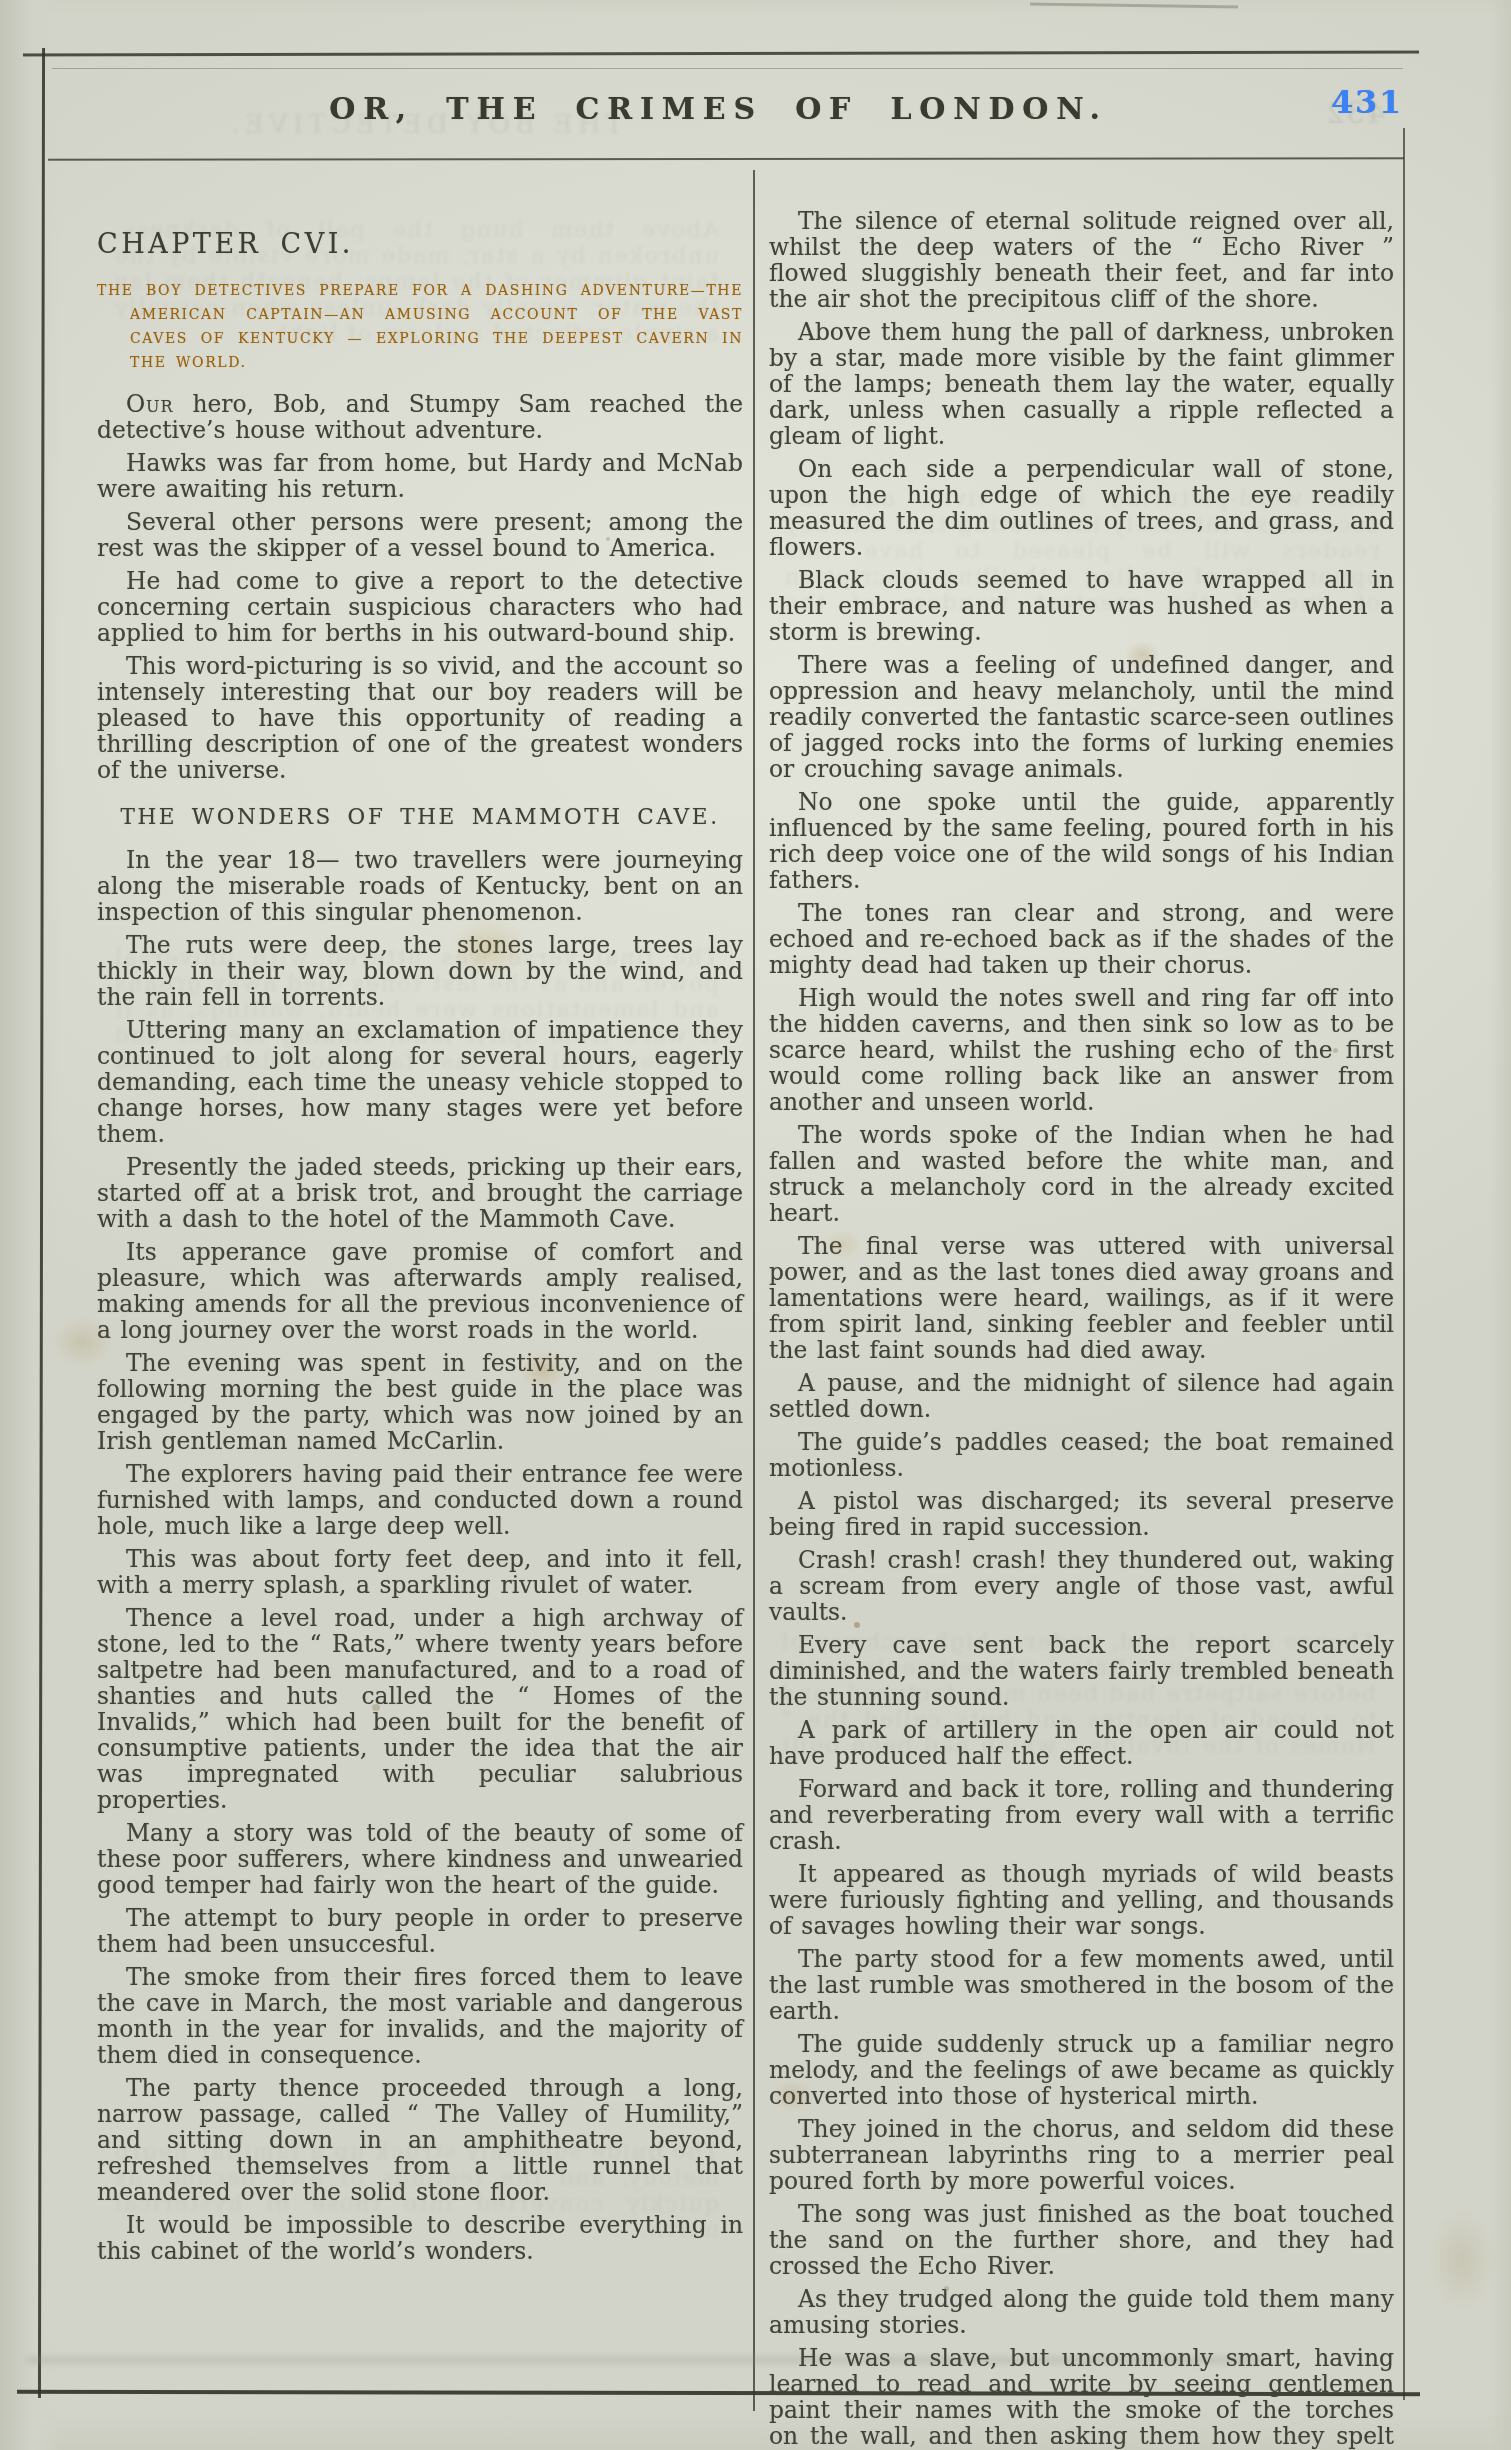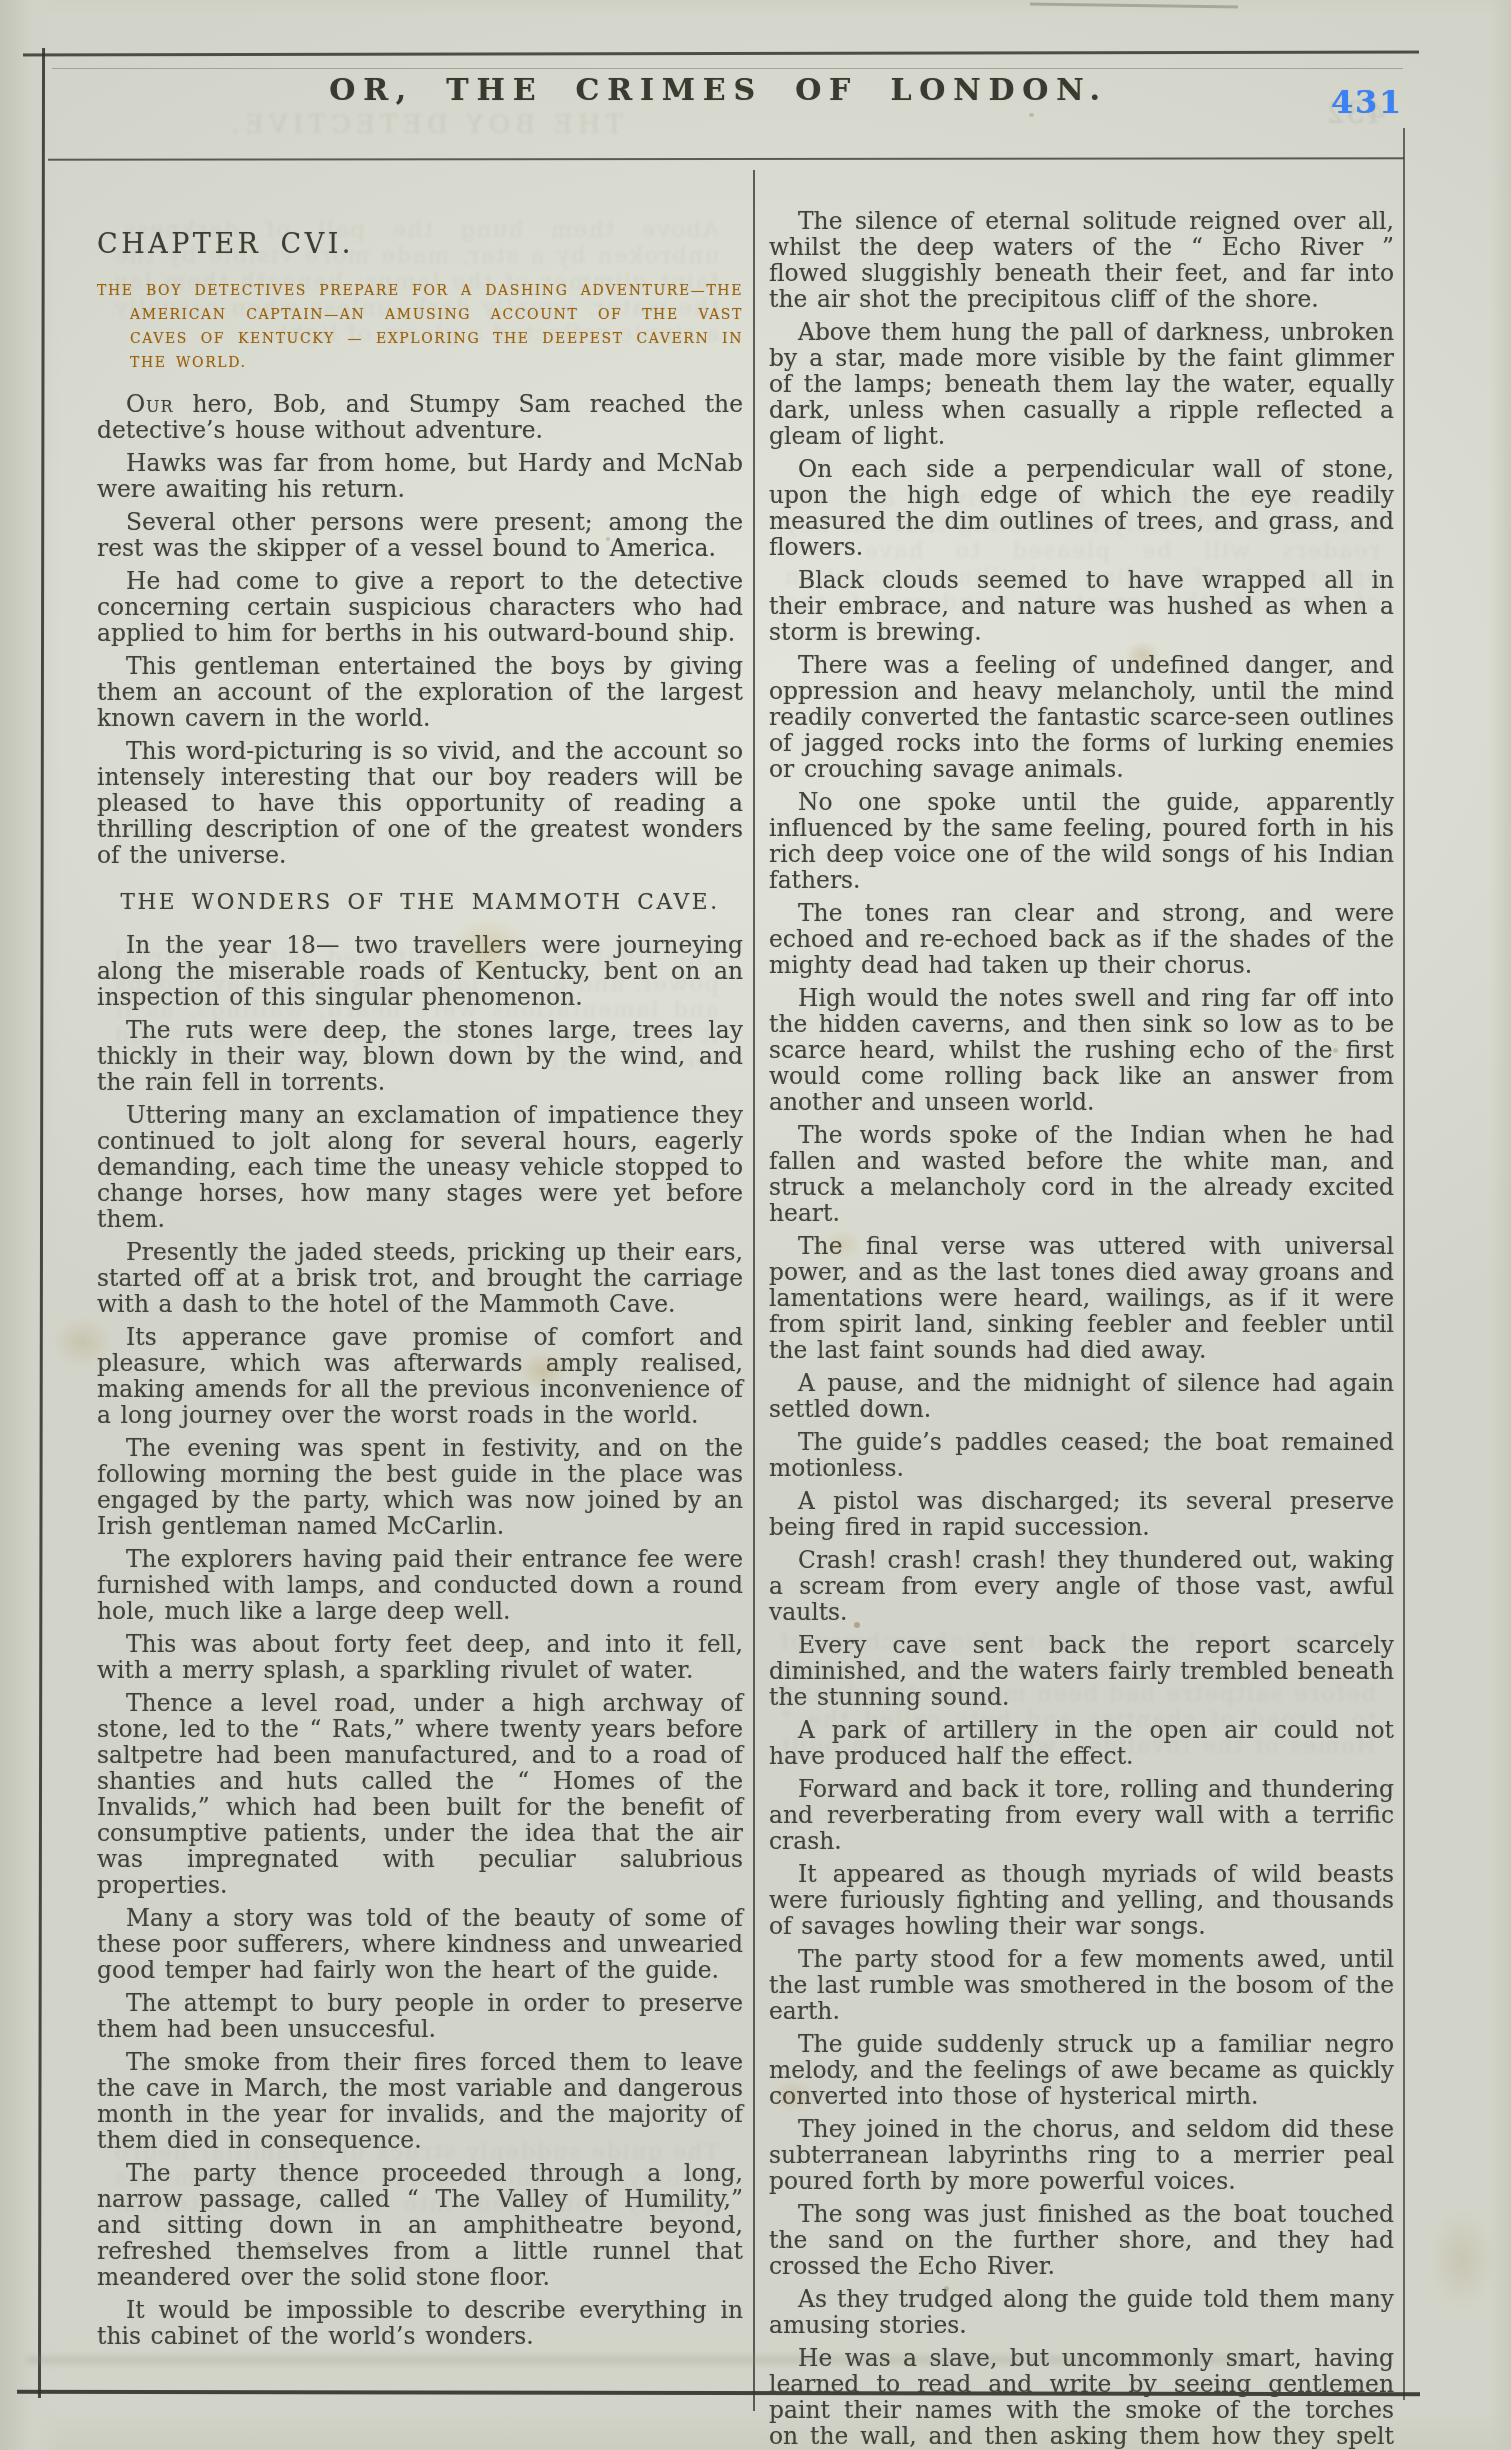--- a/index.html
+++ b/index.html
@@ -24,21 +24,21 @@
   .rule-top-frag{left:1030px;top:4.3px;width:208px;height:2.6px;opacity:.28;transform:rotate(.8deg);filter:blur(0.4px);}
   .rule-header{left:48px;top:158px;width:1356px;height:1.7px;opacity:.8;transform:rotate(-.06deg);filter:blur(0.3px);}
   .edge-left{left:40px;top:48px;width:2.6px;height:2350px;background:#2e2f28;opacity:.85;transform:rotate(.1deg);filter:blur(0.3px);}
   .edge-right{left:1403px;top:128px;width:1.7px;height:2272px;opacity:.72;filter:blur(0.3px);}
   .divider{left:753px;top:170px;width:1.7px;height:2241px;opacity:.78;filter:blur(0.2px);}
   .rule-bottom{left:17.3px;top:2391px;width:1403px;height:3.5px;background:#31322a;filter:blur(0.6px);transform:rotate(.1deg);opacity:.9;}
   .rule-bottom-smudge{left:26px;top:2357px;width:1238px;height:6px;background:#8b8c80;filter:blur(3.5px);opacity:.3;}
 
   
   .running-title{
-    position:absolute;top:72px;left:0;width:1437px;text-align:center;
+    position:absolute;top:91px;left:0;width:1437px;text-align:center;
     font-size:30px;font-weight:bold;letter-spacing:7.8px;word-spacing:14px;color:#3a3b30;
     text-shadow:0 0 0.9px rgba(55,56,45,.45);
   }
   .page-number{
     position:absolute;top:83px;right:109px;font-size:32px;font-weight:bold;
     letter-spacing:1.7px;color:#3b82f6;text-shadow:0 0 0.9px rgba(55,56,45,.45);
   }
 
   
   .col{
@@ -103,21 +103,20 @@
 <div class="running-title">OR, THE CRIMES OF LONDON.</div>
 <div class="page-number">431</div>
 
 <div class="col col-left">
   <div class="chapter-heading">CHAPTER CVI.</div>
   <div class="chapter-subtitle">THE BOY DETECTIVES PREPARE FOR A DASHING ADVENTURE—THE AMERICAN CAPTAIN—AN AMUSING ACCOUNT OF THE VAST CAVES OF KENTUCKY — EXPLORING THE DEEPEST CAVERN IN THE WORLD.</div>
   <p><span class="sc">Our</span> <span>hero, Bob, and Stumpy Sam reached the detective’s house without adventure.</span></p>
   <p>Hawks was far from home, but Hardy and McNab were awaiting his return.</p>
   <p>Several other persons were present; among the rest was the skipper of a vessel bound to America.</p>
   <p>He had come to give a report to the detective concerning certain suspicious characters who had applied to him for berths in his outward-bound ship.</p>
-  <p>This gentleman entertained the boys by giving them an account of the exploration of the largest known cavern in the world.</p>
   <p>This word-picturing is so vivid, and the account so intensely interesting that our boy readers will be pleased to have this opportunity of reading a thrilling description of one of the greatest wonders of the universe.</p>
   <div class="section-heading">THE WONDERS OF THE MAMMOTH CAVE.</div>
   <p>In the year 18— two travellers were journeying along the miserable roads of Kentucky, bent on an inspection of this singular phenomenon.</p>
   <p>The ruts were deep, the stones large, trees lay thickly in their way, blown down by the wind, and the rain fell in torrents.</p>
   <p>Uttering many an exclamation of impatience they continued to jolt along for several hours, eagerly demanding, each time the uneasy vehicle stopped to change horses, how many stages were yet before them.</p>
   <p>Presently the jaded steeds, pricking up their ears, started off at a brisk trot, and brought the carriage with a dash to the hotel of the Mammoth Cave.</p>
   <p>Its apperance gave promise of comfort and pleasure, which was afterwards amply realised, making amends for all the previous inconvenience of a long journey over the worst roads in the world.</p>
   <p>The evening was spent in festivity, and on the following morning the best guide in the place was engaged by the party, which was now joined by an Irish gentleman named McCarlin.</p>
   <p>The explorers having paid their entrance fee were furnished with lamps, and conducted down a round hole, much like a large deep well.</p>
   <p>This was about forty feet deep, and into it fell, with a merry splash, a sparkling rivulet of water.</p>

